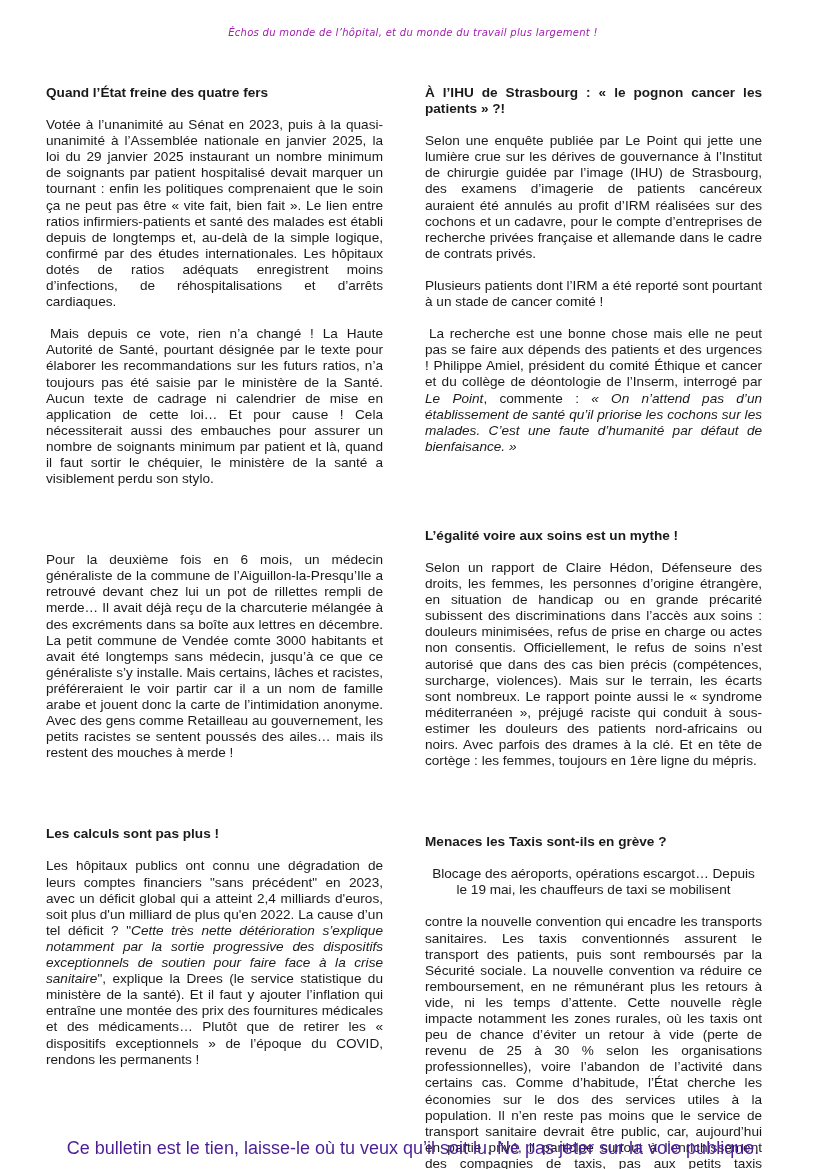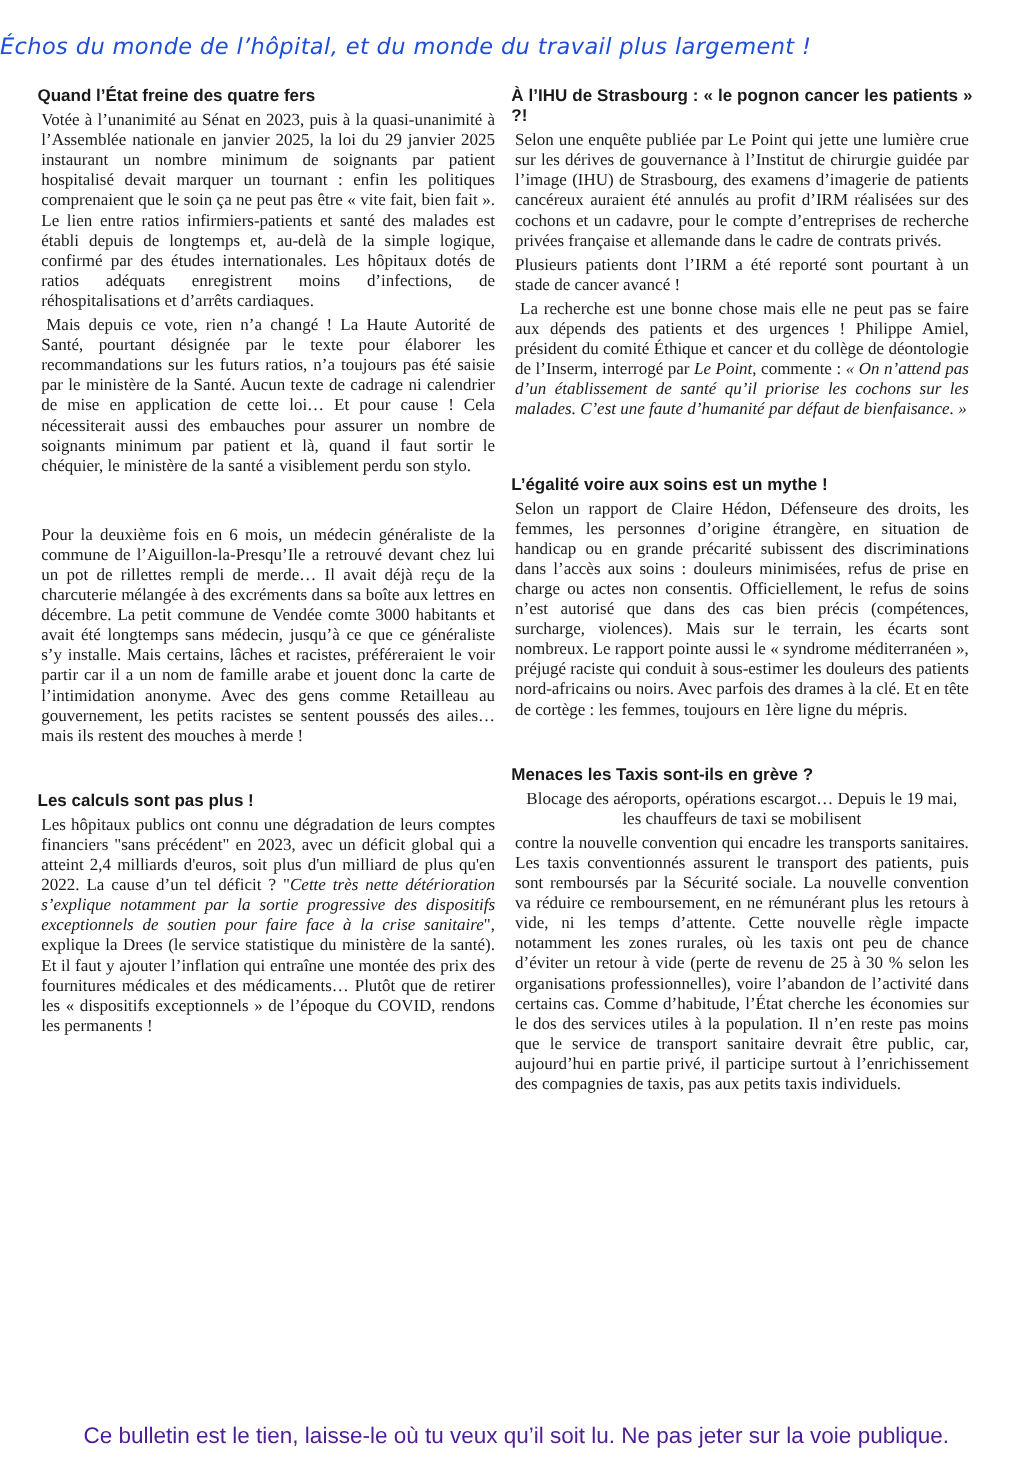--- a/index.html
+++ b/index.html
@@ -1,25 +1,25 @@
 <!DOCTYPE html>
 <html><head>
 <meta charset="utf-8">
 <style>
   html, body { margin: 0; padding: 0; background: #ffffff; }
   body { width: 826px; height: 1169px; position: relative; overflow: hidden; color: #1a1a1a; }
   .header {
-    position: absolute; left: 0; top: 27px; width: 826px; text-align: left;
-    font-family: "DejaVu Sans", sans-serif; font-style: italic; font-size: 18px; letter-spacing: 0.3px; color: #1d4ed8;
+    position: absolute; left: 0; top: 27px; width: 826px; text-align: center;
+    font-family: "DejaVu Sans", sans-serif; font-style: italic; font-size: 10px; letter-spacing: 0.3px; color: #a21caf;
   }
   .col { position: absolute; top: 69px; width: 369px; font-family: "Liberation Sans", sans-serif; font-size: 13.6px; line-height: 16.1px; }
   .col-left { left: 30px; }
   .col-right { left: 409px; }
-  .article h2 { font-size: 13.6px; line-height: 16.1px; font-weight: bold; margin: 0; text-align: justify; }
-  .article p { margin: 3px; text-align: justify; font-family: Liberation Serif, serif; }
+  .article h2 { font-size: 13.6px; line-height: 16.1px; font-weight: bold; margin: 16px; text-align: justify; }
+  .article p { margin: 16px; text-align: justify; }
   .article .indent { text-indent: 4px; }
   .gap-big { height: 33px; }
   .gap-mid { height: 33px; }
   em { font-style: italic; }
   .footer {
     position: absolute; left: 0; top: 1138px; width: 826px; text-align: center;
     font-family: "Liberation Sans", sans-serif; font-size: 18px; color: #4c1d95;
   }
 </style>
 </head>
@@ -41,21 +41,21 @@
   <div class="article">
     <h2>Les calculs sont pas plus !</h2>
     <p><span>Les hôpitaux publics ont connu une dégradation de leurs comptes financiers "sans précédent" en 2023, avec un déficit global qui a atteint 2,4 milliards d'euros, soit plus d'un milliard de plus qu'en 2022. La cause d’un tel déficit ? "</span><em>Cette très nette détérioration s’explique notamment par la sortie progressive des dispositifs exceptionnels de soutien pour faire face à la crise sanitaire</em><span>", explique la Drees (le service statistique du ministère de la santé). Et il faut y ajouter l’inflation qui entraîne une montée des prix des fournitures médicales et des médicaments… Plutôt que de retirer les « dispositifs exceptionnels » de l’époque du COVID, rendons les permanents !</span></p>
   </div>
 </div>
 
 <div class="col col-right">
   <div class="article">
     <h2>À l’IHU de Strasbourg : « le pognon cancer les patients » ?!</h2>
     <p>Selon une enquête  publiée par Le Point qui jette une lumière crue sur les dérives de gouvernance à l’Institut de chirurgie guidée par l’image (IHU) de Strasbourg, des examens d’imagerie de patients cancéreux auraient été annulés au profit d’IRM réalisées sur des cochons et un cadavre, pour le compte d’entreprises de recherche privées française et allemande dans le cadre de contrats privés.</p>
-    <p>Plusieurs patients dont l’IRM a été reporté sont pourtant à un stade de cancer avancé !</p>
+    <p>Plusieurs patients dont l’IRM a été reporté sont pourtant à un stade de cancer comité !</p>
     <p class="indent"><span>La recherche est une bonne chose mais elle ne peut pas se faire aux dépends des patients et des urgences !  Philippe Amiel, président du comité Éthique et cancer et du collège de déontologie de l’Inserm, interrogé par </span><em>Le Point</em><span>, commente : </span><em>« On n’attend pas d’un établissement de santé qu’il priorise les cochons sur les malades. C’est une faute d’humanité par défaut de bienfaisance. »</em></p>
   </div>
   <div class="gap-big" style="height:41px"></div>
   <div class="article">
     <h2>L’égalité voire aux soins est un mythe !</h2>
     <p>Selon un rapport de Claire Hédon, Défenseure des droits, les femmes, les personnes d’origine étrangère, en situation de handicap ou en grande précarité subissent des discriminations dans l’accès aux soins : douleurs minimisées, refus de prise en charge ou actes non consentis. Officiellement, le refus de soins n’est autorisé que dans des cas bien précis (compétences, surcharge, violences). Mais sur le terrain, les écarts sont nombreux. Le rapport pointe aussi le « syndrome méditerranéen », préjugé raciste qui conduit à sous-estimer les douleurs des patients nord-africains ou noirs. Avec parfois des drames à la clé. Et en tête de cortège : les femmes, toujours en 1ère ligne du mépris.</p>
   </div>
   <div class="gap-mid"></div>
   <div class="article">
     <h2>Menaces les Taxis sont-ils en grève ?</h2>

